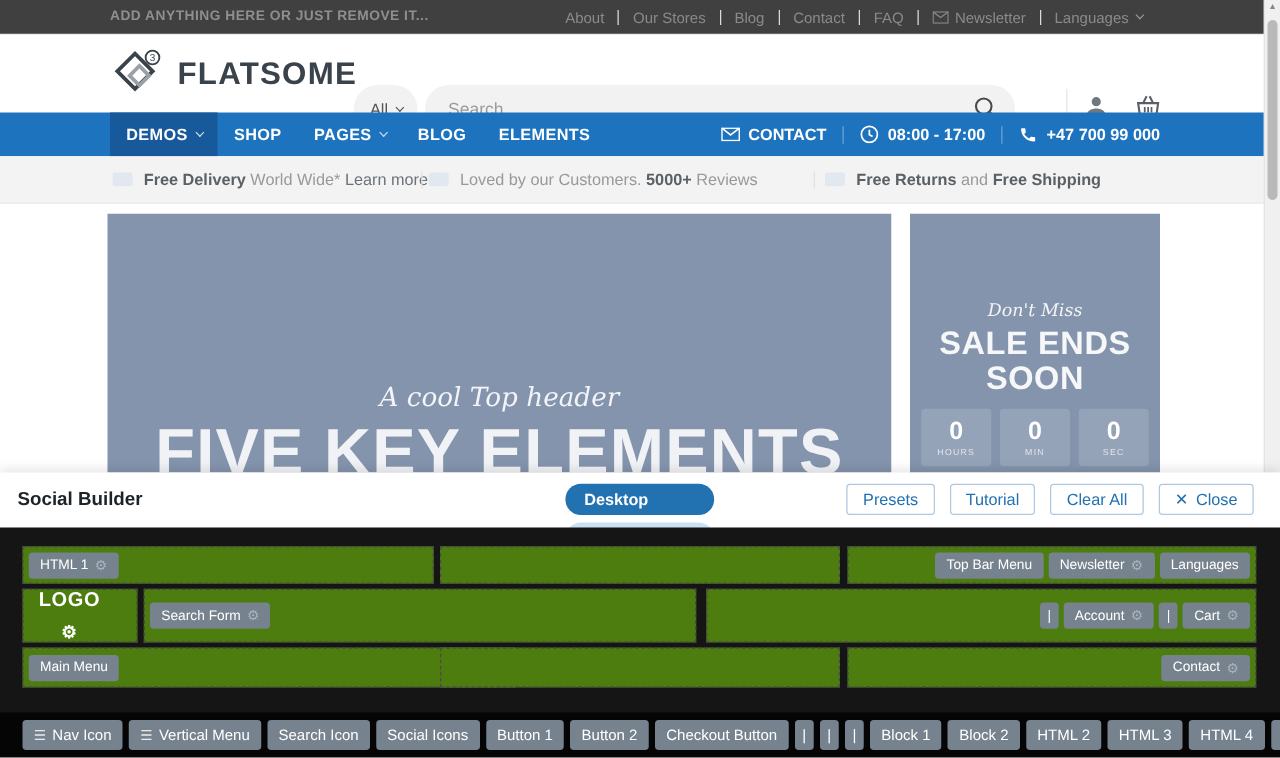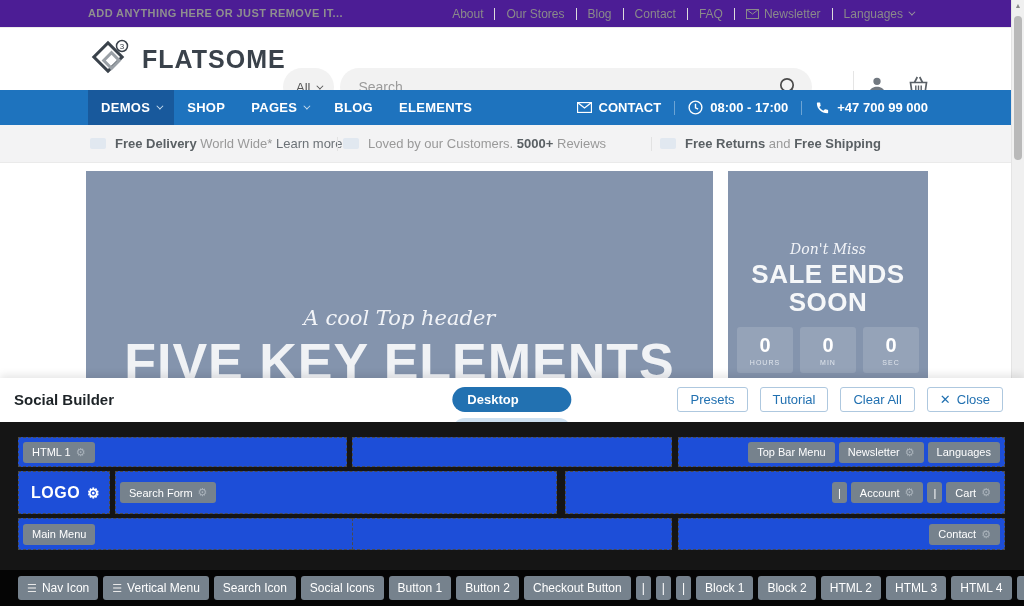--- a/index.html
+++ b/index.html
@@ -1,20 +1,20 @@
 <!DOCTYPE html>
 <html><head>
 <meta charset="utf-8">
 <style>
   * { margin:0; padding:0; box-sizing:border-box; }
   body { background:#2a2a2a; font-family:"Liberation Sans", sans-serif; }
   .stage { position:relative; width:1024px; height:606px; background:#fff; overflow:hidden; margin:0 auto; }
 
   
-  .topbar { position:absolute; top:0; left:0; right:0; height:28px; background:#4c1d95; border-bottom:1px solid #ececec; }
+  .topbar { position:absolute; top:0; left:0; right:0; height:28px; background:#404040; border-bottom:1px solid #ececec; }
   .topbar-left { position:absolute; left:88px; top:0; line-height:27px; font-size:11px; font-weight:bold; color:#8f8f8f; letter-spacing:.4px; }
   .topbar-right { position:absolute; right:100px; top:0; height:27px; display:flex; align-items:center; }
   .topbar-link { font-size:12px; color:#8a8a8a; padding:0 11px; cursor:pointer; display:flex; align-items:center; gap:5px; }
   .topbar-sep { width:1px; height:12px; background:#dcdcdc; }
   .env-icon { display:inline-block; }
   .chev { display:inline-block; width:5px; height:5px; border-right:1.5px solid #9a9a9a; border-bottom:1.5px solid #9a9a9a; transform:rotate(45deg) translateY(-2px); }
 
   
   .mainheader { position:absolute; top:28px; left:0; right:0; height:62px; background:#fff; }
   .brand { position:absolute; left:88px; top:11px; display:flex; align-items:center; gap:10px; cursor:pointer; }
@@ -73,27 +73,27 @@
   .builder-title { position:absolute; left:14px; top:0; line-height:43px; font-size:15px; font-weight:bold; color:#1d2327; }
   .device-tabs { position:absolute; left:50%; top:9px; transform:translateX(-50%); display:flex; gap:6px;flex-direction:column; }
   .pill { border-radius:14px; padding:5px 15px; font-size:13px; font-weight:bold; cursor:pointer; white-space:nowrap; }
   .pill.active { background:#2271b1; color:#fff; }
   .pill.inactive { background:#cde0f0; color:#9bb9d6; }
   .builder-actions { position:absolute; right:21px; top:9px; display:flex; gap:12px; }
   .bb-btn { background:#fff; border:1px solid #aec8df; border-radius:3px; color:#2271b1; font-size:13px; padding:4px 12px; cursor:pointer; display:flex; align-items:center; gap:6px; white-space:nowrap; font-family:"Liberation Sans", sans-serif; }
 
   
   .builderpanel { position:absolute; top:422px; left:0; right:0; height:184px; background:#151515; }
-  .cell { position:absolute; background:#1d4ed8; border:1px dashed #4b4b4b; display:flex; align-items:center; gap:4px; padding:0 4px;text-align:right; }
+  .cell { position:absolute; background:#4d7c0f; border:1px dashed #4b4b4b; display:flex; align-items:center; gap:4px; padding:0 4px;text-align:right; }
   .cell.right { justify-content:flex-end; }
   .chip { background:#76828d; color:#fff; font-size:11px; height:21px; display:inline-flex; align-items:center; gap:5px; padding:0 9px; border-radius:3px; white-space:nowrap; cursor:grab; }
   .chip.narrow { padding:0 6px; }
   .gear { color:#aab3bb; font-size:11px; }
   .logo-cell { justify-content:flex-start; padding-left:12px; }
-  .logo-label { color:#fff; font-size:16px; font-weight:bold; letter-spacing:.5px; display:flex; align-items:center; gap:7px; cursor:pointer; }
+  .logo-label { color:#fff; font-size:16px; font-weight:bold; letter-spacing:.5px; display:flex; align-items:center; gap:7px; cursor:pointer;flex-direction:column; }
   .logo-label .gear { color:#fff; font-size:14px; }
   .tray { position:absolute; left:0; right:0; top:148px; height:36px; background:#050505; display:flex; align-items:center; padding-left:18px; gap:5px; }
   .tray .chip { height:24px; font-size:12px; cursor:grab; }
   .hamb { font-size:11px; color:#e8e8e8; }
 </style>
 </head>
 <body>
 
 <div class="stage">
 

